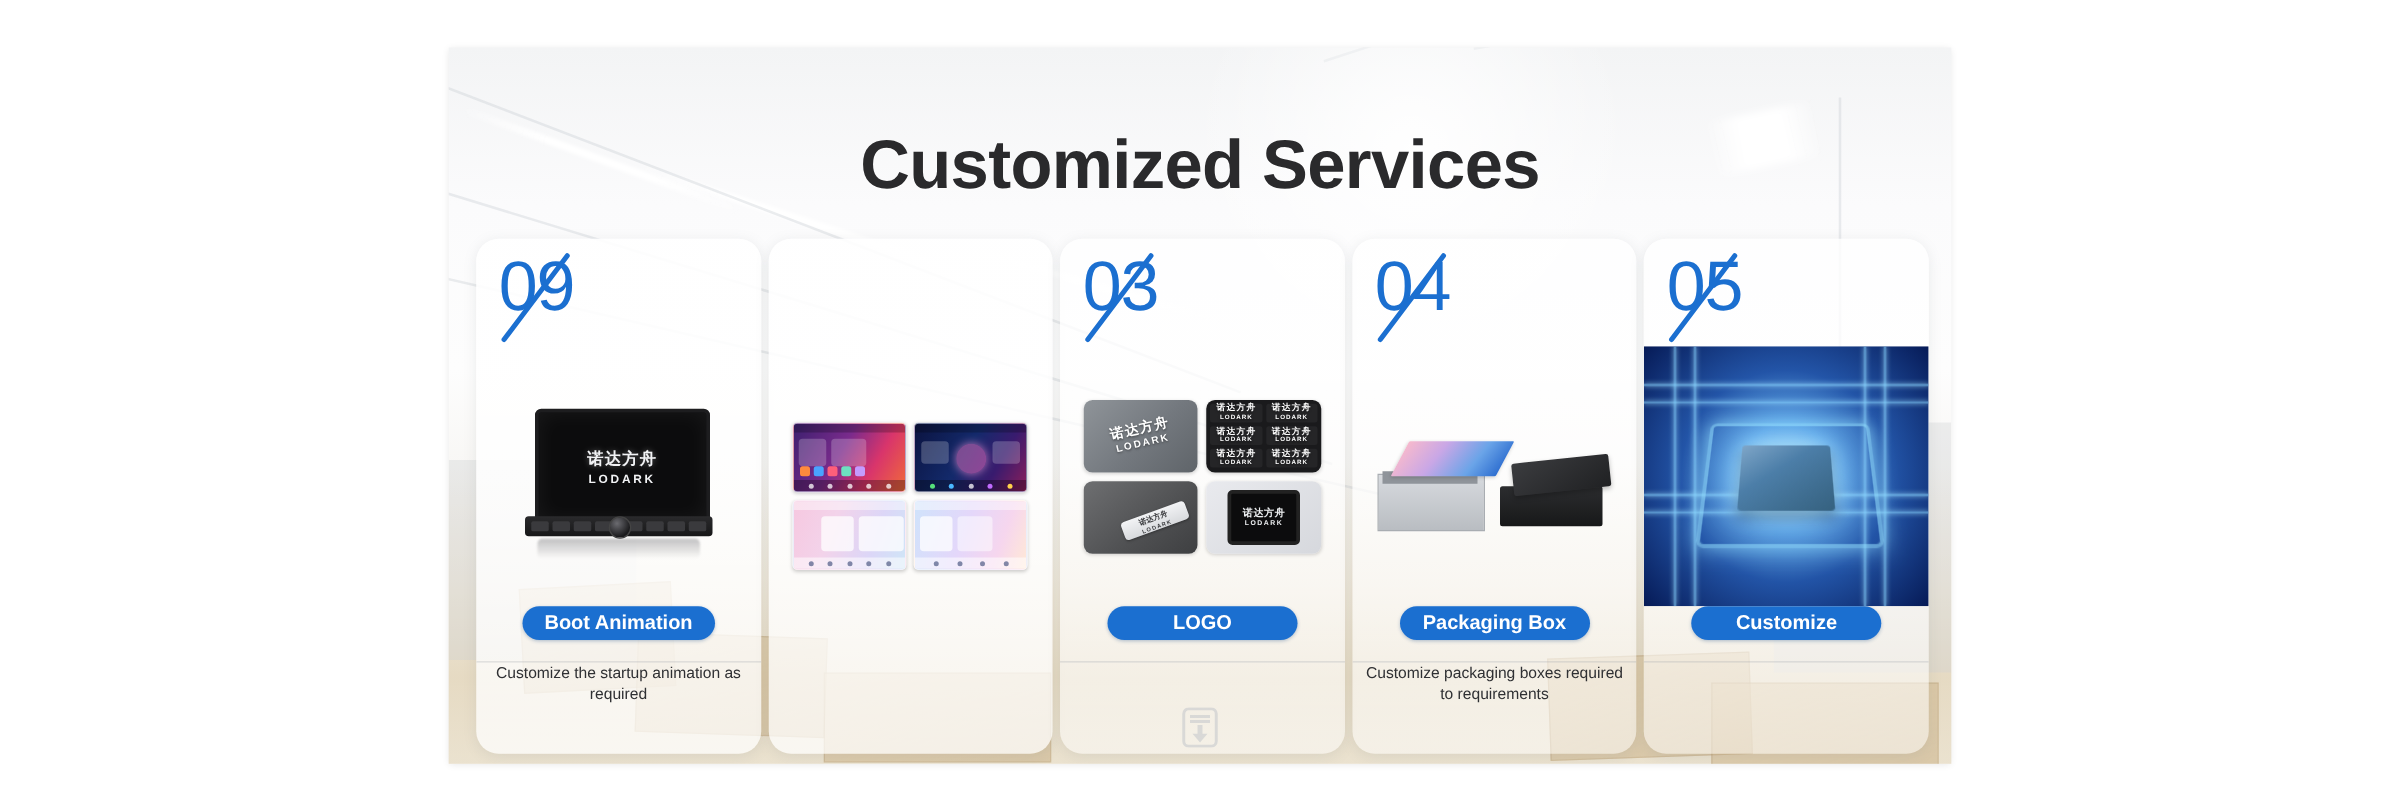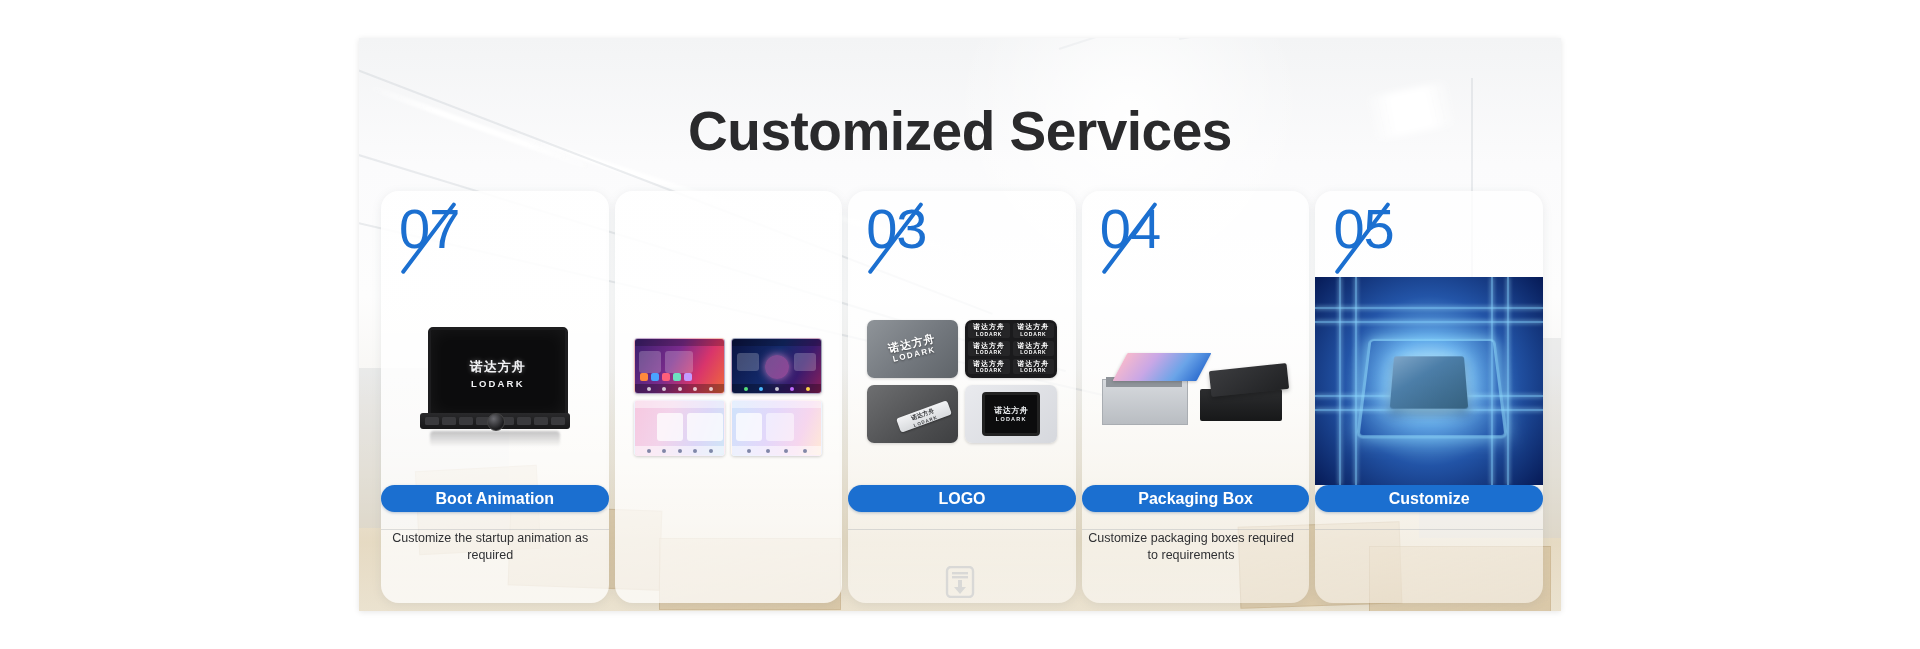--- a/index.html
+++ b/index.html
@@ -154,20 +154,21 @@
     display: flex;
     align-items: center;
     justify-content: center;
     overflow: hidden;
   }
 
   .card-foot {
     flex: 0 0 118px;
     display: flex;
     flex-direction: column;
+    align-items: center;
   }
   .pill {
     min-width: 116px;
     height: 27px;
     padding: 0 18px;
     border-radius: 14px;
     background: #1b6fd0;
     color: #ffffff;
     font-size: 16px;
     font-weight: bold;
@@ -484,21 +485,21 @@
     <div class="floorbox" style="left:300px; top:500px; width:180px; height:70px;"></div>
     <div class="floorbox" style="left:880px; top:486px; width:160px; height:80px; transform: rotate(-2deg);"></div>
     <div class="floorbox" style="left:1010px; top:508px; width:180px; height:66px;"></div>
 
     <div id="title">Customized Services</div>
 
     <div id="cards">
 
       <div class="card">
         <div class="card-head">
-          <div class="card-num">07</div>
+          <div class="card-num">09</div>
           <div class="card-slash"></div>
         </div>
         <div class="card-media">
           <div class="headunit">
             <div class="hu-screen">
               <span class="hu-cn">诺达方舟</span>
               <span class="hu-en">LODARK</span>
             </div>
             <div class="hu-bar">
               <div class="hu-keys">

